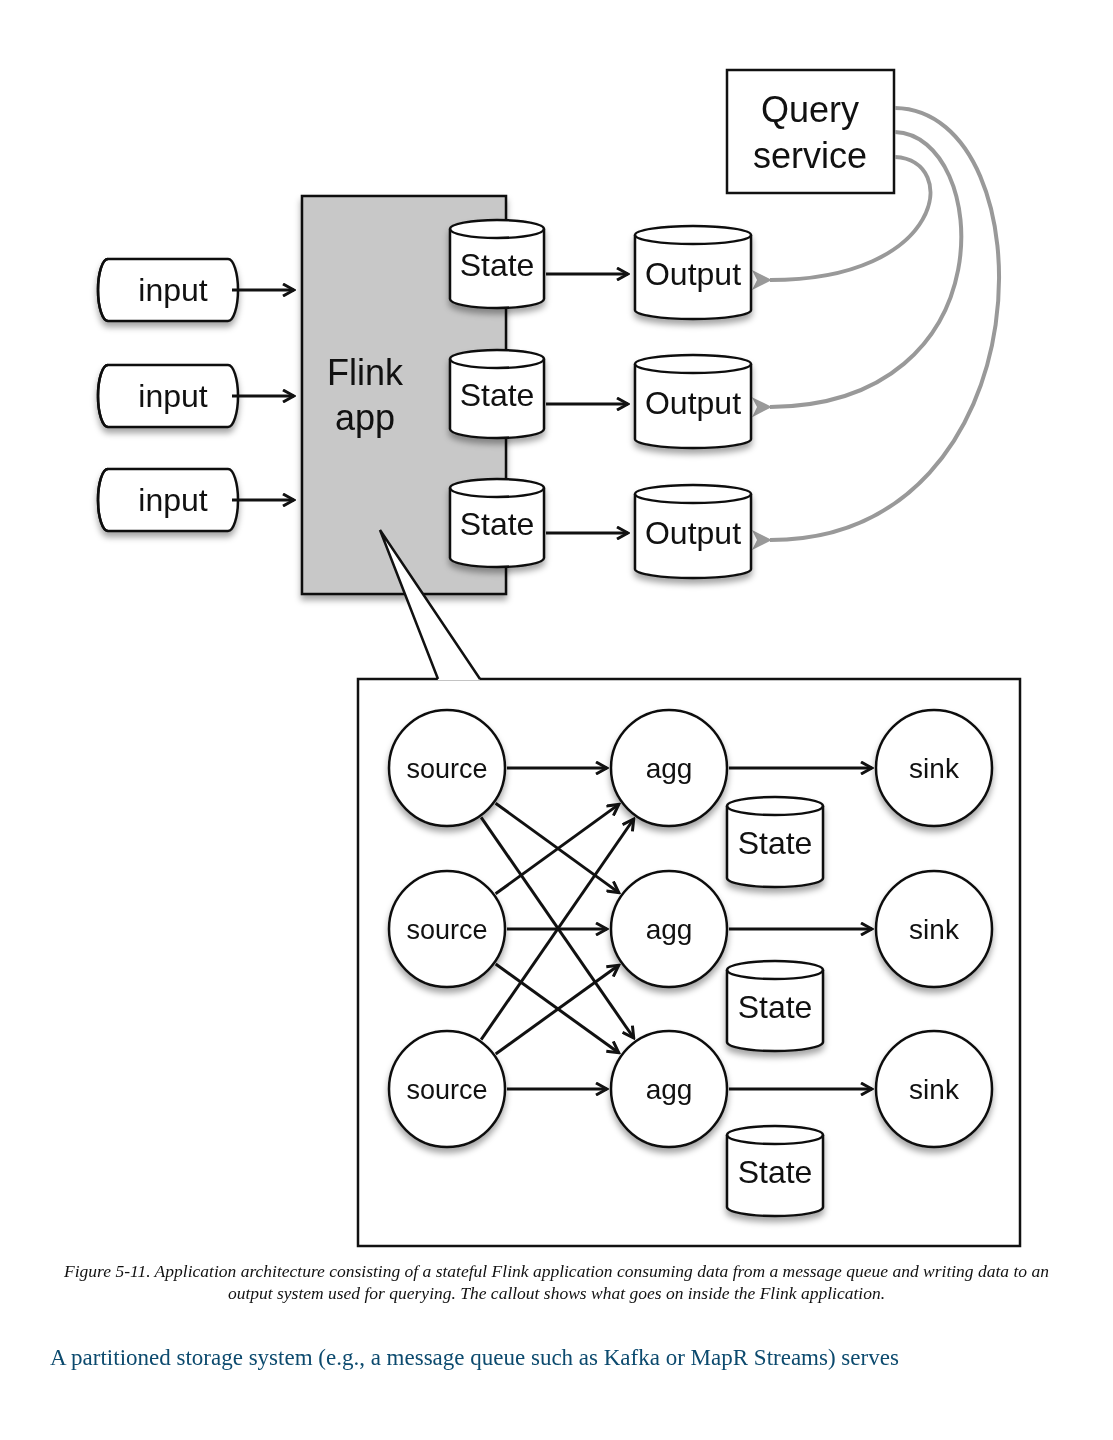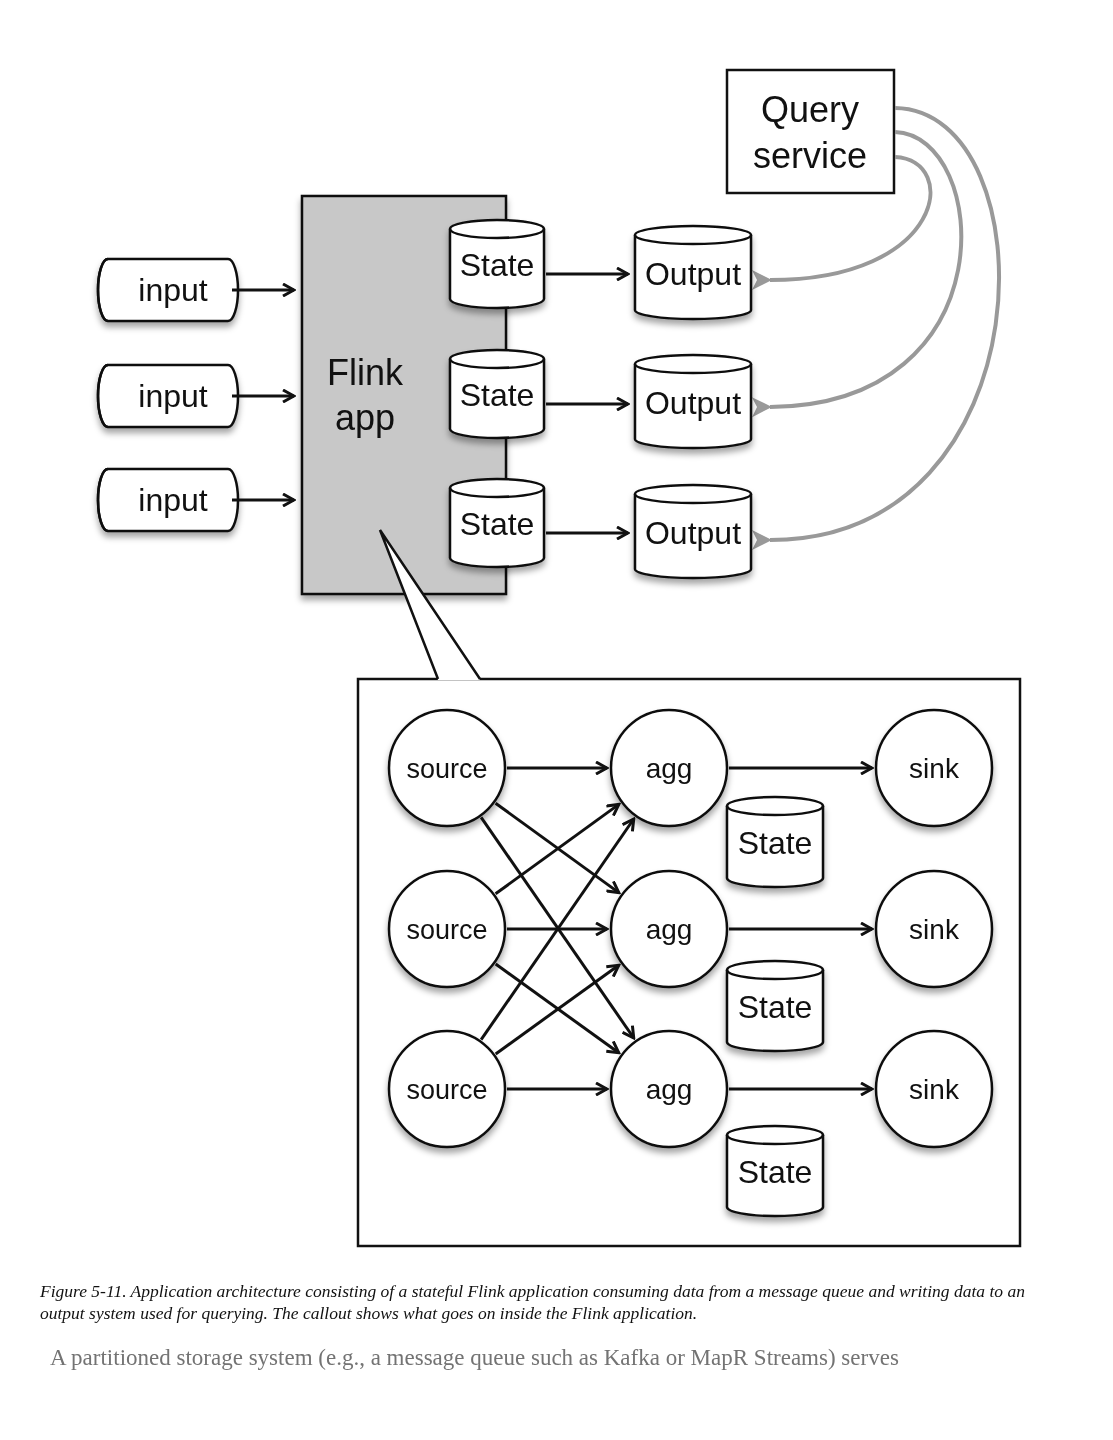--- a/index.html
+++ b/index.html
@@ -2,25 +2,25 @@
 <html><head>
 <meta charset="utf-8">
 <style>
   html, body { margin: 0; padding: 0; background: #ffffff; }
   body { width: 1113px; height: 1440px; position: relative; overflow: hidden; }
   #fig { position: absolute; left: 0; top: 0; }
   .lbl { font-family: "Liberation Sans", sans-serif; fill: #111; }
   .caption {
     position: absolute; left: 40px; top: 1260px; width: 1033px;
     font-family: "Liberation Serif", serif; font-style: italic;
-    font-size: 17.5px; line-height: 22px; color: #111; margin-top: 20px;
+    font-size: 17.5px; line-height: 22px; text-align: center; color: #111;
   }
   .body-text {
     position: absolute; left: 50px; top: 1345px; width: 1040px;
-    font-family: "Liberation Serif", serif; font-size: 23px; color: #737373;
+    font-family: "Liberation Serif", serif; font-size: 23px; color: #0c4a6e;
     white-space: nowrap;
   }
 </style>
 </head>
 <body>
 
 <svg id="fig" width="1113" height="1255" viewBox="0 0 1113 1255">
   <defs>
     <filter id="sh" x="-20%" y="-20%" width="140%" height="150%">
       <feDropShadow dx="0" dy="5" stdDeviation="3" flood-color="#000" flood-opacity="0.35"></feDropShadow>

